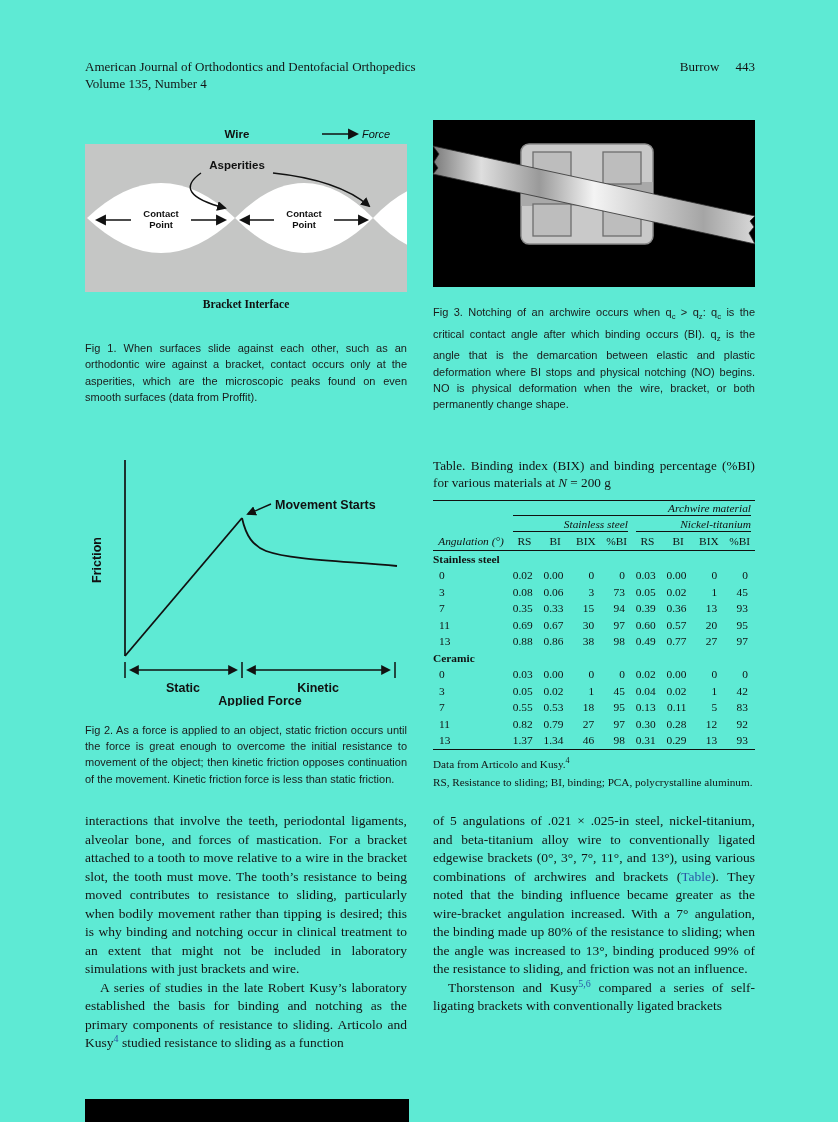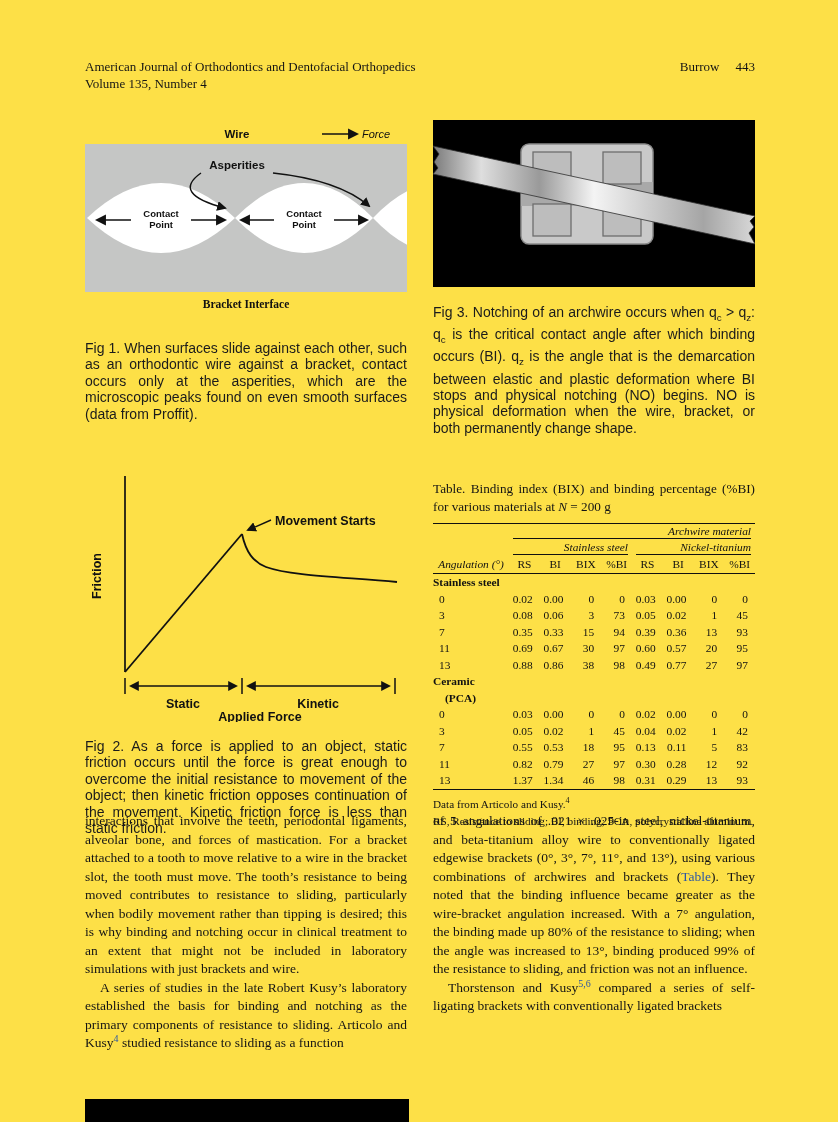--- a/index.html
+++ b/index.html
@@ -1,32 +1,32 @@
 <!DOCTYPE html>
 <html><head>
 <meta charset="utf-8">
 <style>
   * { margin:0; padding:0; box-sizing:border-box; }
   html, body { background:#ffffff; }
-  .page { position:relative; width:838px; height:1122px; background:#fde047; margin:0 auto;
+  .page { position:relative; width:838px; height:1122px; background:#5eead4; margin:0 auto;
           font-family:"Liberation Serif", serif; color:#141414; overflow:hidden; }
 
   
   .hdr { position:absolute; top:58px; left:85px; width:670px; display:flex;
          justify-content:space-between; font-size:13px; line-height:17px; }
   .hdr-right .pg { margin-left:16px; }
 
   
   .figs-left  { position:absolute; left:85px;  top:128px; width:322px; }
   .figs-right { position:absolute; left:433px; top:120px; width:322px; }
   .bodycol-left  { position:absolute; left:85px;  top:812px; width:322px; }
   .bodycol-right { position:absolute; left:433px; top:812px; width:322px; }
 
   figure { margin:0; }
-  .figcap { font-family:"Liberation Sans", sans-serif; font-size:14px; line-height:16.4px;
+  .figcap { font-family:"Liberation Sans", sans-serif; font-size:11px; line-height:16.4px;
             text-align:justify; color:#1b1b1b; }
   .fig1cap { margin-top:22px; }
   .fig2fig { margin-top:42px; }
   .fig2cap { margin-top:12px; }
   .fig3cap { margin-top:13px; }
   .figcap sub { font-size:0.7em; }
 
   
   .t-bold    { font:700 12.5px "Liberation Sans", sans-serif; fill:#111; }
   .t-bold-sm { font:700 11.5px "Liberation Sans", sans-serif; fill:#111; }
@@ -269,23 +269,20 @@
               <td class="num-cell">98</td>
               <td class="num-cell">0.49</td>
               <td class="num-cell">0.77</td>
               <td class="num-cell">27</td>
               <td class="num-cell">97</td>
             </tr>
             <tr>
               <td colspan="9" class="group-label">Ceramic</td>
             </tr>
             <tr>
-              <td colspan="9" class="group-label2">(PCA)</td>
-            </tr>
-            <tr>
               <td class="ang-cell">0</td>
               <td class="num-cell">0.03</td>
               <td class="num-cell">0.00</td>
               <td class="num-cell">0</td>
               <td class="num-cell">0</td>
               <td class="num-cell">0.02</td>
               <td class="num-cell">0.00</td>
               <td class="num-cell">0</td>
               <td class="num-cell">0</td>
             </tr>

